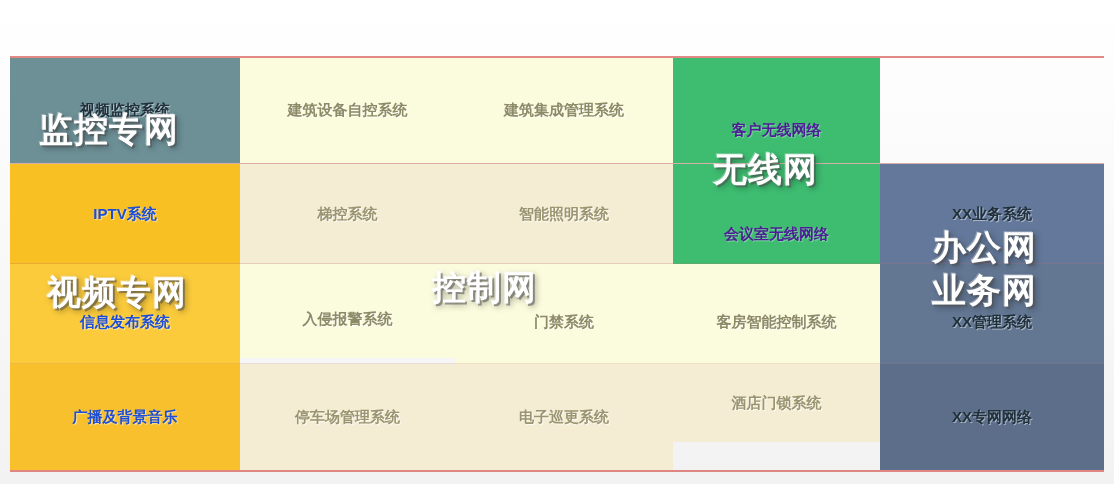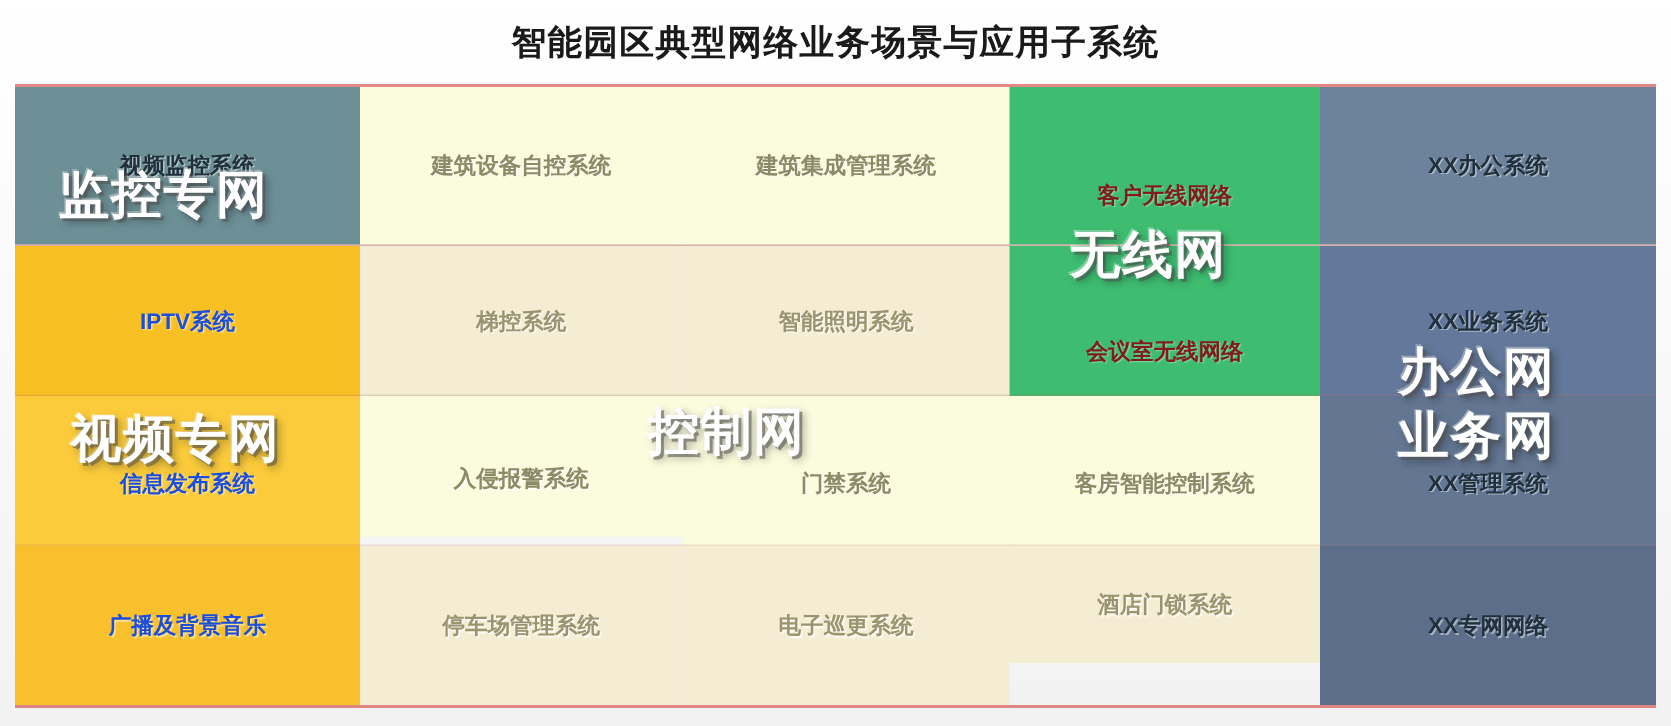--- a/index.html
+++ b/index.html
@@ -44,21 +44,21 @@
   }
   .cell-label{
     font-size:15px;font-weight:bold;
     white-space:nowrap;
     text-align:center;
   }
   
   .lbl-dark{color:#20303c;text-shadow:1px 1px 0 rgba(255,255,255,.45);}
   .lbl-olive{color:#9a9470;text-shadow:1px 1px 1px rgba(255,255,255,.85);}
   .lbl-olive-strong{color:#8d8a66;text-shadow:1px 1px 1px rgba(255,255,255,.9);}
-  .lbl-greendark{color:#7f1d1d;text-shadow:1px 1px 1px rgba(255,255,255,.35);margin-top:40px;}
+  .lbl-greendark{color:#4c1d95;text-shadow:1px 1px 1px rgba(255,255,255,.35);margin-top:40px;}
   .lbl-amber{color:#1d4ed8;text-shadow:1px 1px 1px rgba(255,255,255,.55);}
 
   
   .c-teal{background:#6d9097;}
   .c-amber1{background:#f8c023;}
   .c-amber2{background:#fbcb3c;}
   .c-amber3{background:#f7c02c;}
   .c-cream-a{background:#fbfbdd;}
   .c-cream-b{background:#f4edd3;}
   .c-green{background:#3ebd71;}
@@ -81,40 +81,34 @@
       -1px -1px 0 rgba(255,255,255,.35);
     pointer-events:none;
     letter-spacing:1px;
   }
 </style>
 </head>
 <body>
 
 <div id="page">
 
-  <div class="title-bar">
-    <div class="title-text">智能园区典型网络业务场景与应用子系统</div>
-  </div>
 
   <div class="matrix">
 
     <div class="cell c-teal" style="left:0px;top:0px;width:230px;height:105px;">
       <span class="cell-label lbl-dark">视频监控系统</span>
     </div>
     <div class="cell c-cream-a" style="left:230px;top:0px;width:215px;height:105px;">
       <span class="cell-label lbl-olive-strong">建筑设备自控系统</span>
     </div>
     <div class="cell c-cream-a" style="left:445px;top:0px;width:218px;height:105px;">
       <span class="cell-label lbl-olive-strong">建筑集成管理系统</span>
     </div>
     <div class="cell c-green" style="left:663px;top:0px;width:207px;height:105px;">
       <span class="cell-label lbl-greendark">客户无线网络</span>
-    </div>
-    <div class="cell c-slate1" style="left:870px;top:0px;width:224px;height:105px;">
-      <span class="cell-label lbl-dark">XX办公系统</span>
     </div>
 
     <div class="cell c-amber1" style="left:0px;top:106px;width:230px;height:100px;">
       <span class="cell-label lbl-amber">IPTV系统</span>
     </div>
     <div class="cell c-cream-b" style="left:230px;top:106px;width:215px;height:100px;">
       <span class="cell-label lbl-olive">梯控系统</span>
     </div>
     <div class="cell c-cream-b" style="left:445px;top:106px;width:218px;height:100px;">
       <span class="cell-label lbl-olive">智能照明系统</span>

